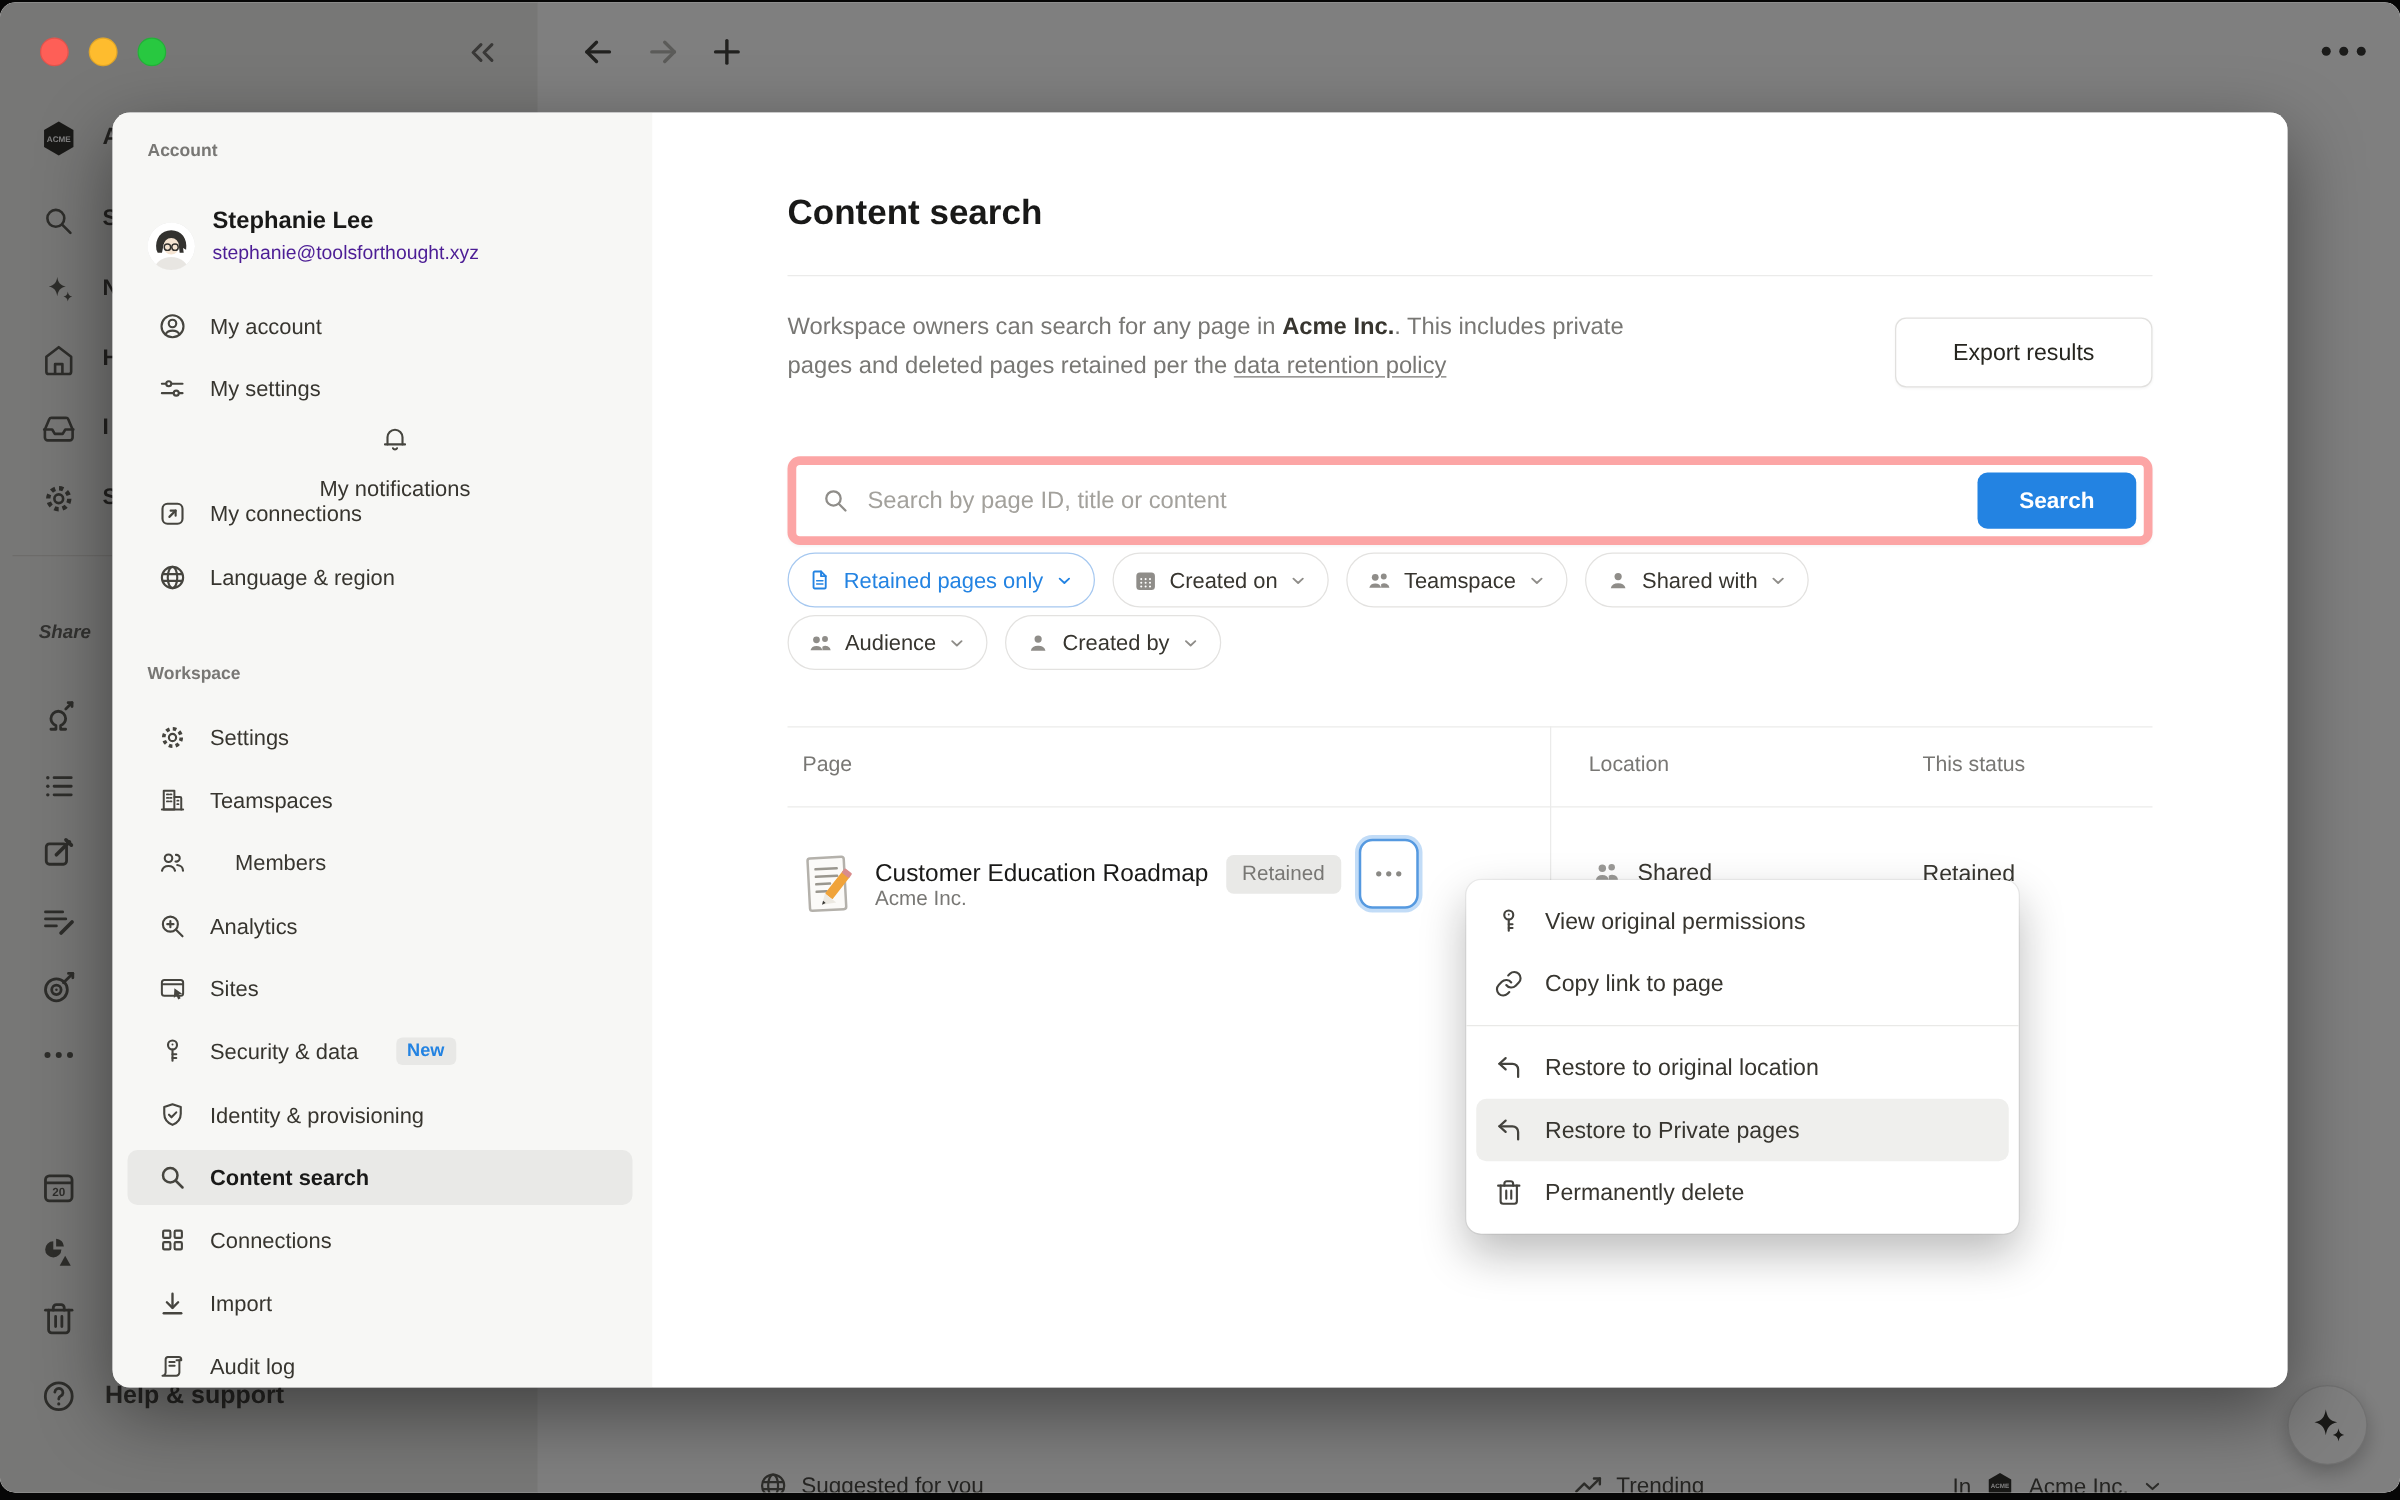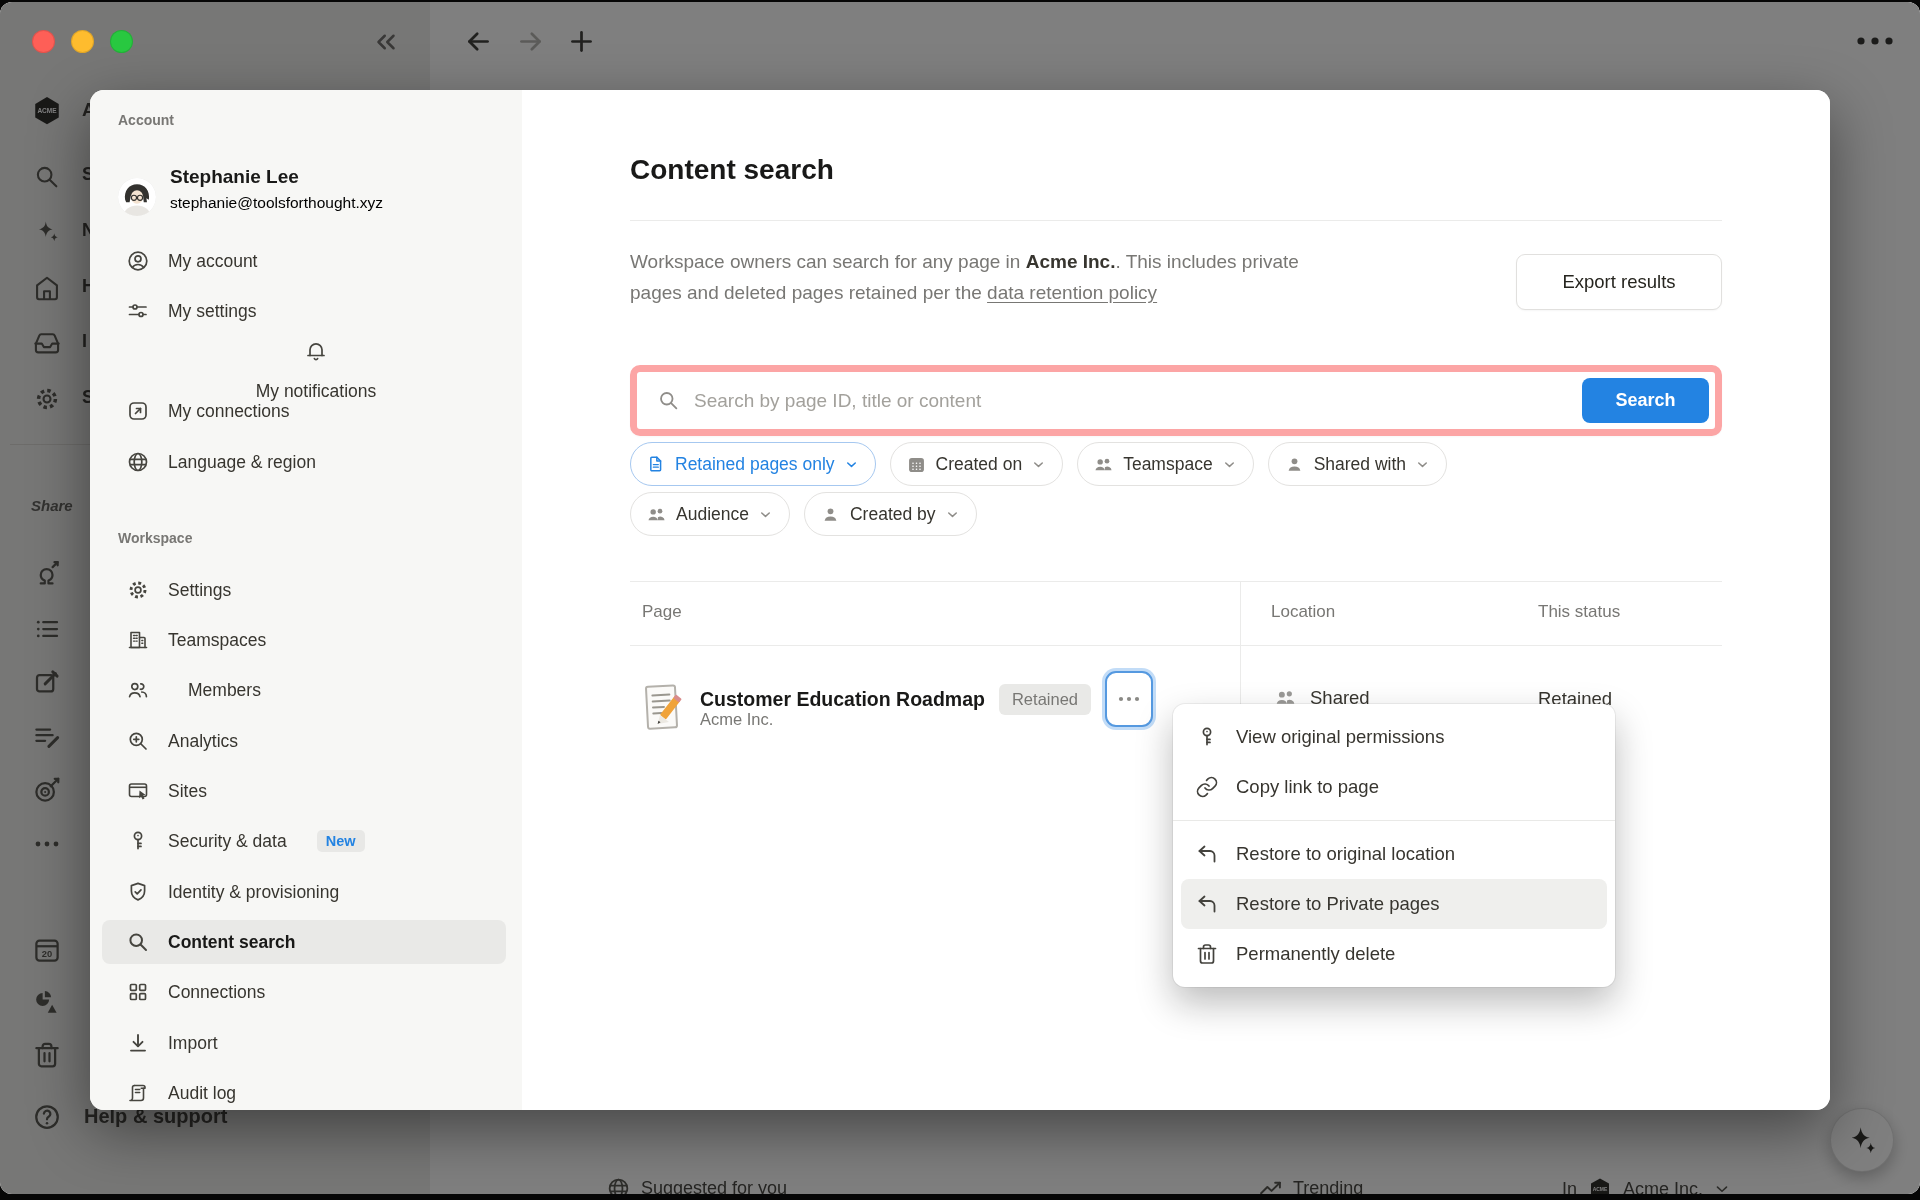--- a/index.html
+++ b/index.html
@@ -22,21 +22,21 @@
   .overlay{position:absolute;inset:0;background:rgba(9,9,9,.52);z-index:10;}
   .traffic{position:absolute;top:28px;left:32px;display:flex;gap:16px;z-index:40;}
   .tl{width:23px;height:23px;border-radius:50%;box-shadow:inset 0 0 0 1px rgba(0,0,0,.12);}
   
   .modal{position:absolute;left:90px;top:88px;width:1740px;height:1020px;background:#fff;border-radius:14px;overflow:hidden;z-index:20;box-shadow:0 20px 60px rgba(0,0,0,.45);}
   .m-side{position:absolute;left:0;top:0;width:432px;height:100%;background:#f7f7f5;}
   .m-label{position:absolute;left:28px;font-size:14px;font-weight:700;color:#787774;}
   .m-user{position:absolute;left:28px;top:88px;display:flex;}
   .m-user .avatar{width:38px;height:38px;border-radius:50%;overflow:hidden;background:#fff;box-shadow:inset 0 0 0 1px rgba(0,0,0,.08);}
   .m-user-name{position:absolute;left:80px;top:76px;font-size:19px;font-weight:700;color:#191918;white-space:nowrap;}
-  .m-user-mail{position:absolute;left:80px;top:104px;font-size:15.5px;color:#000000;white-space:nowrap;}
+  .m-user-mail{position:absolute;left:80px;top:104px;font-size:15.5px;color:#4c1d95;white-space:nowrap;}
   .sitem{position:absolute;left:12px;right:16px;height:44px;border-radius:8px;display:flex;align-items:center;padding-left:24px;gap:18px;font-size:17.5px;color:#37352f;cursor:default;}
   .sitem .ic{width:24px;height:24px;color:#46453f;flex:0 0 auto;}
   .sitem.sel{background:#e9e9e7;}
   .sitem.sel .lbl{font-weight:700;color:#191918;}
   .badge-new{margin-left:12px;background:#e8e8e6;color:#2383e2;font-size:14.5px;font-weight:600;padding:3px 9px;border-radius:5px;}
   
   .m-main{position:absolute;left:432px;top:0;width:1308px;height:100%;background:#fff;}
   .content{position:absolute;left:108px;top:0;width:1092px;height:100%;}
   .c-title{position:absolute;left:0;top:64px;font-size:28px;font-weight:700;color:#191918;}
   .c-div{position:absolute;left:0;right:0;top:130px;height:1px;background:#ebebea;}
@@ -54,21 +54,21 @@
   .chip .cic{color:#8f8d89;display:flex;}
   .chip .chev{color:#8f8d89;display:flex;}
   .chip.active{color:#2383e2;border-color:#a6c8f0;}
   .chip.active .cic,.chip.active .chev{color:#2383e2;}
   
   .t-divtop{position:absolute;left:0;right:0;top:491px;height:1px;background:#ebebea;}
   .t-divbot{position:absolute;left:0;right:0;top:555px;height:1px;background:#ebebea;}
   .t-vert{position:absolute;left:610px;top:491px;height:274px;width:1px;background:#ebebea;}
   .t-h{position:absolute;font-size:17px;color:#787774;top:512px;}
   .row-title-line{position:absolute;left:70px;top:581px;display:flex;align-items:center;gap:14px;}
-  .row-title{font-size:19.5px;font-weight:700;color:#191918;white-space:nowrap;}
+  .row-title{font-size:19.5px;font-weight:400;color:#191918;white-space:nowrap;}
   .row-badge{background:#e9e9e7;color:#787774;font-size:16.5px;padding:6px 13px;border-radius:6px;}
   .dots-btn{width:44px;height:52px;border-radius:11px;background:#fff;border:2px solid #5599e0;box-shadow:0 0 0 3px rgba(35,131,226,.28);display:flex;align-items:center;justify-content:center;color:#8a8985;}
   .row-sub{position:absolute;left:70px;top:620px;font-size:16.5px;color:#787774;}
   .row-icon{position:absolute;left:12px;top:592px;}
   .cell-loc{position:absolute;left:644px;top:596px;display:flex;align-items:center;gap:13px;font-size:18.5px;color:#37352f;}
   .cell-loc .cic{color:#9b9a97;display:flex;}
   .cell-status{position:absolute;left:908px;top:598px;font-size:18.5px;color:#37352f;}
   
   .cmenu{position:absolute;left:1083px;top:614px;width:442px;background:#fff;border-radius:12px;padding:8px;z-index:60;box-shadow:0 0 0 1px rgba(15,15,15,.06),0 16px 36px rgba(15,15,15,.28);box-sizing:border-box;}
   .cmi{height:50px;display:flex;align-items:center;gap:17px;padding:0 14px;border-radius:8px;font-size:18.5px;color:#37352f;}

